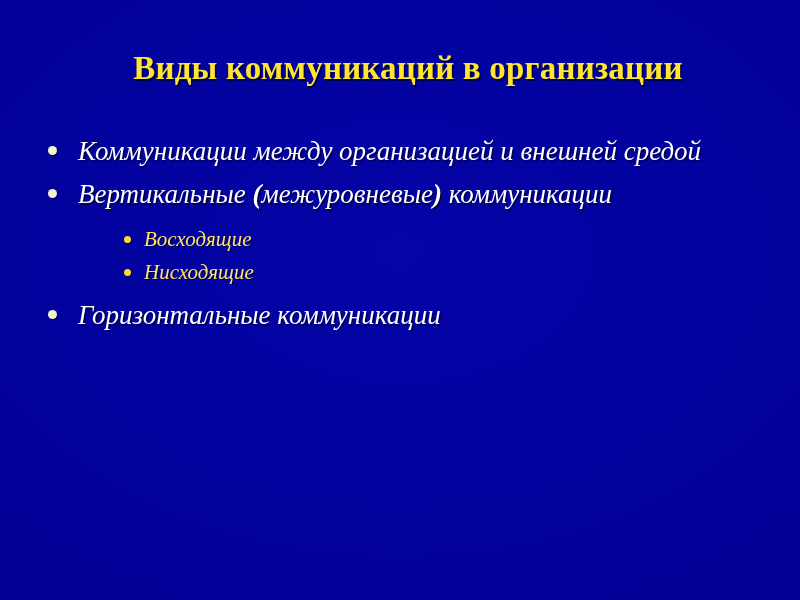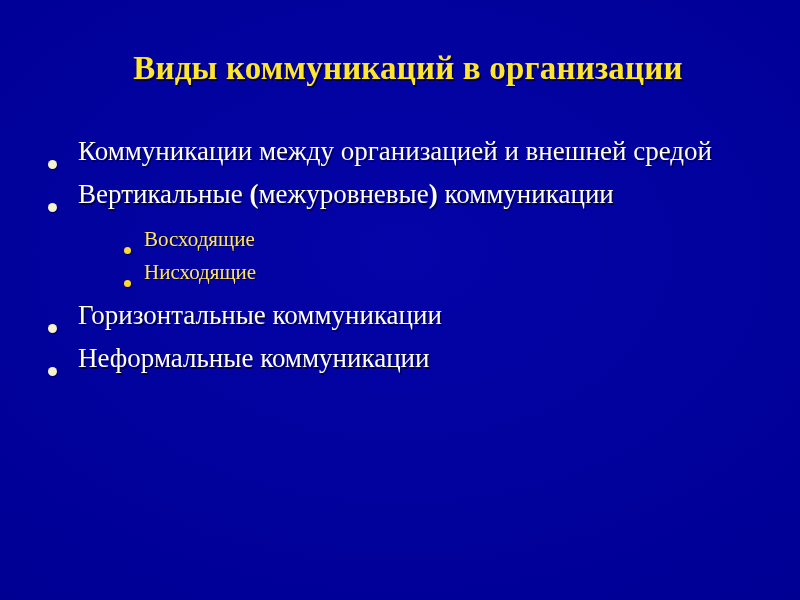--- a/index.html
+++ b/index.html
@@ -49,22 +49,23 @@
   
   #body-list {
     position: absolute;
     left: 42px;
     top: 133px;
     width: 700px;
   }
 
   .bullet-row {
     display: flex;
-    align-items: flex-end;
+    align-items: flex-start;
     width: 100%;
+    font-style: italic;
   }
 
   
   .level1 {
     margin-bottom: 7px;
   }
   .level1 .dot-cell {
     flex: 0 0 30px;
     display: flex;
     justify-content: flex-start;
@@ -166,21 +167,15 @@
     <div class="spacer-sm"></div>
 
     <div class="bullet-row level1">
       <span class="dot-cell">
           <span class="dot"></span>
         </span>
       <span class="bullet-text">Горизонтальные коммуникации</span>
     </div>
 
 
-    <div class="bullet-row level1">
-      <span class="dot-cell">
-          <span class="dot"></span>
-        </span>
-      <span class="bullet-text">Неформальные коммуникации</span>
-    </div>
 
   </div>
 </div>
 
 </body></html>

